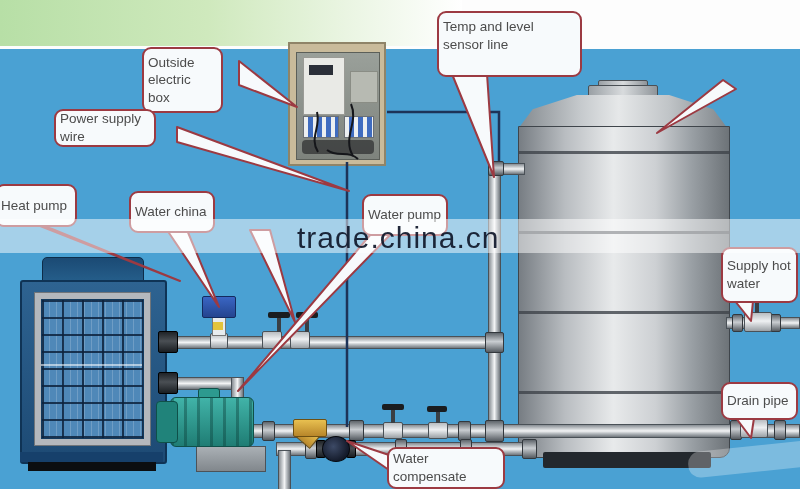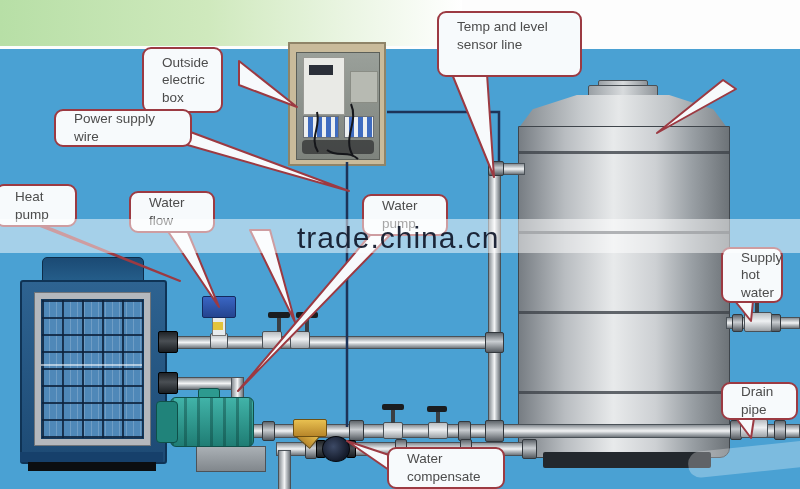--- a/index.html
+++ b/index.html
@@ -8,21 +8,21 @@
     background:#4aa1d3;font-family:"Liberation Sans",sans-serif;
   }
   
   .top-strip{position:absolute;left:0;top:0;width:800px;height:49px;background:#fdfdfd;z-index:5;}
   .banner{position:absolute;left:0;top:0;width:462px;height:46px;z-index:6;
     background:linear-gradient(90deg,#b7dfa6 0%,#cfe9bd 45%,#eaf5e2 75%,#ffffff 100%);}
   .title{position:absolute;left:46px;top:11px;z-index:7;font-size:20px;font-weight:bold;
     color:#336b2d;letter-spacing:1px;}
   
   .callout{position:absolute;z-index:40;background:#f7fafc;border:2px solid #9c3a42;
-    border-radius:9px;color:#4c4c4c;font-size:13.5px;line-height:1.3;padding:5px 18px;
+    border-radius:9px;color:#4c4c4c;font-size:13.5px;line-height:1.3;padding:5px 4px;
     white-space:pre-line;display:flex;align-items:center;box-sizing:border-box;}
   
   .tank-top{position:absolute;left:518px;top:95px;width:210px;height:34px;z-index:12;
     clip-path:polygon(0 100%,7% 42%,28% 0,72% 0,93% 42%,100% 100%);
     background:linear-gradient(90deg,#83898e,#c6cacd 30%,#e6e8e9 48%,#c0c4c7 72%,#7e8489);}
   .tank-cap{position:absolute;left:588px;top:85px;width:68px;height:12px;z-index:12;
     background:linear-gradient(90deg,#9aa0a5,#d8dbdd 50%,#8f959a);border:1px solid #4a5055;border-radius:2px;}
   .tank-cap2{position:absolute;left:598px;top:80px;width:48px;height:7px;z-index:12;
     background:linear-gradient(90deg,#9aa0a5,#d8dbdd 50%,#8f959a);border:1px solid #4a5055;border-radius:2px;}
   .tank-body{position:absolute;left:518px;top:126px;width:210px;height:330px;z-index:12;
@@ -225,27 +225,27 @@
       <polygon points="371,234 238,391 391,234"></polygon>
       <polygon points="735,301 751,321 753,301"></polygon>
       <polygon points="736,418 751,438 754,418"></polygon>
       <polygon points="389,455 347,441 389,470"></polygon>
     </g>
   </svg>
 
   <div class="callout" style="left:142px;top:47px;width:81px;height:66px">Outside
 electric
 box</div>
-  <div class="callout" style="left:54px;top:109px;width:138px;height:38px">Power supply wire</div>
+  <div class="callout" style="left:54px;top:109px;width:102px;height:38px">Power supply wire</div>
   <div class="callout" style="left:437px;top:11px;width:145px;height:66px;align-items:flex-start">Temp and level
 sensor line</div>
   <div class="callout" style="left:-5px;top:184px;width:82px;height:43px">Heat pump</div>
-  <div class="callout" style="left:129px;top:191px;width:86px;height:42px">Water flow</div>
+  <div class="callout" style="left:129px;top:191px;width:86px;height:42px">Water china</div>
   <div class="callout" style="left:362px;top:194px;width:86px;height:42px">Water pump</div>
-  <div class="callout" style="left:721px;top:247px;width:62px;height:56px">Supply hot
+  <div class="callout" style="left:721px;top:247px;width:77px;height:56px">Supply hot
 water</div>
   <div class="callout" style="left:721px;top:382px;width:77px;height:38px">Drain pipe</div>
   <div class="callout" style="left:387px;top:447px;width:118px;height:42px">Water
 compensate</div>
 
   <div class="wm-band"></div>
   <div class="wm-text">trade.china.cn</div>
 
 </div>
 

